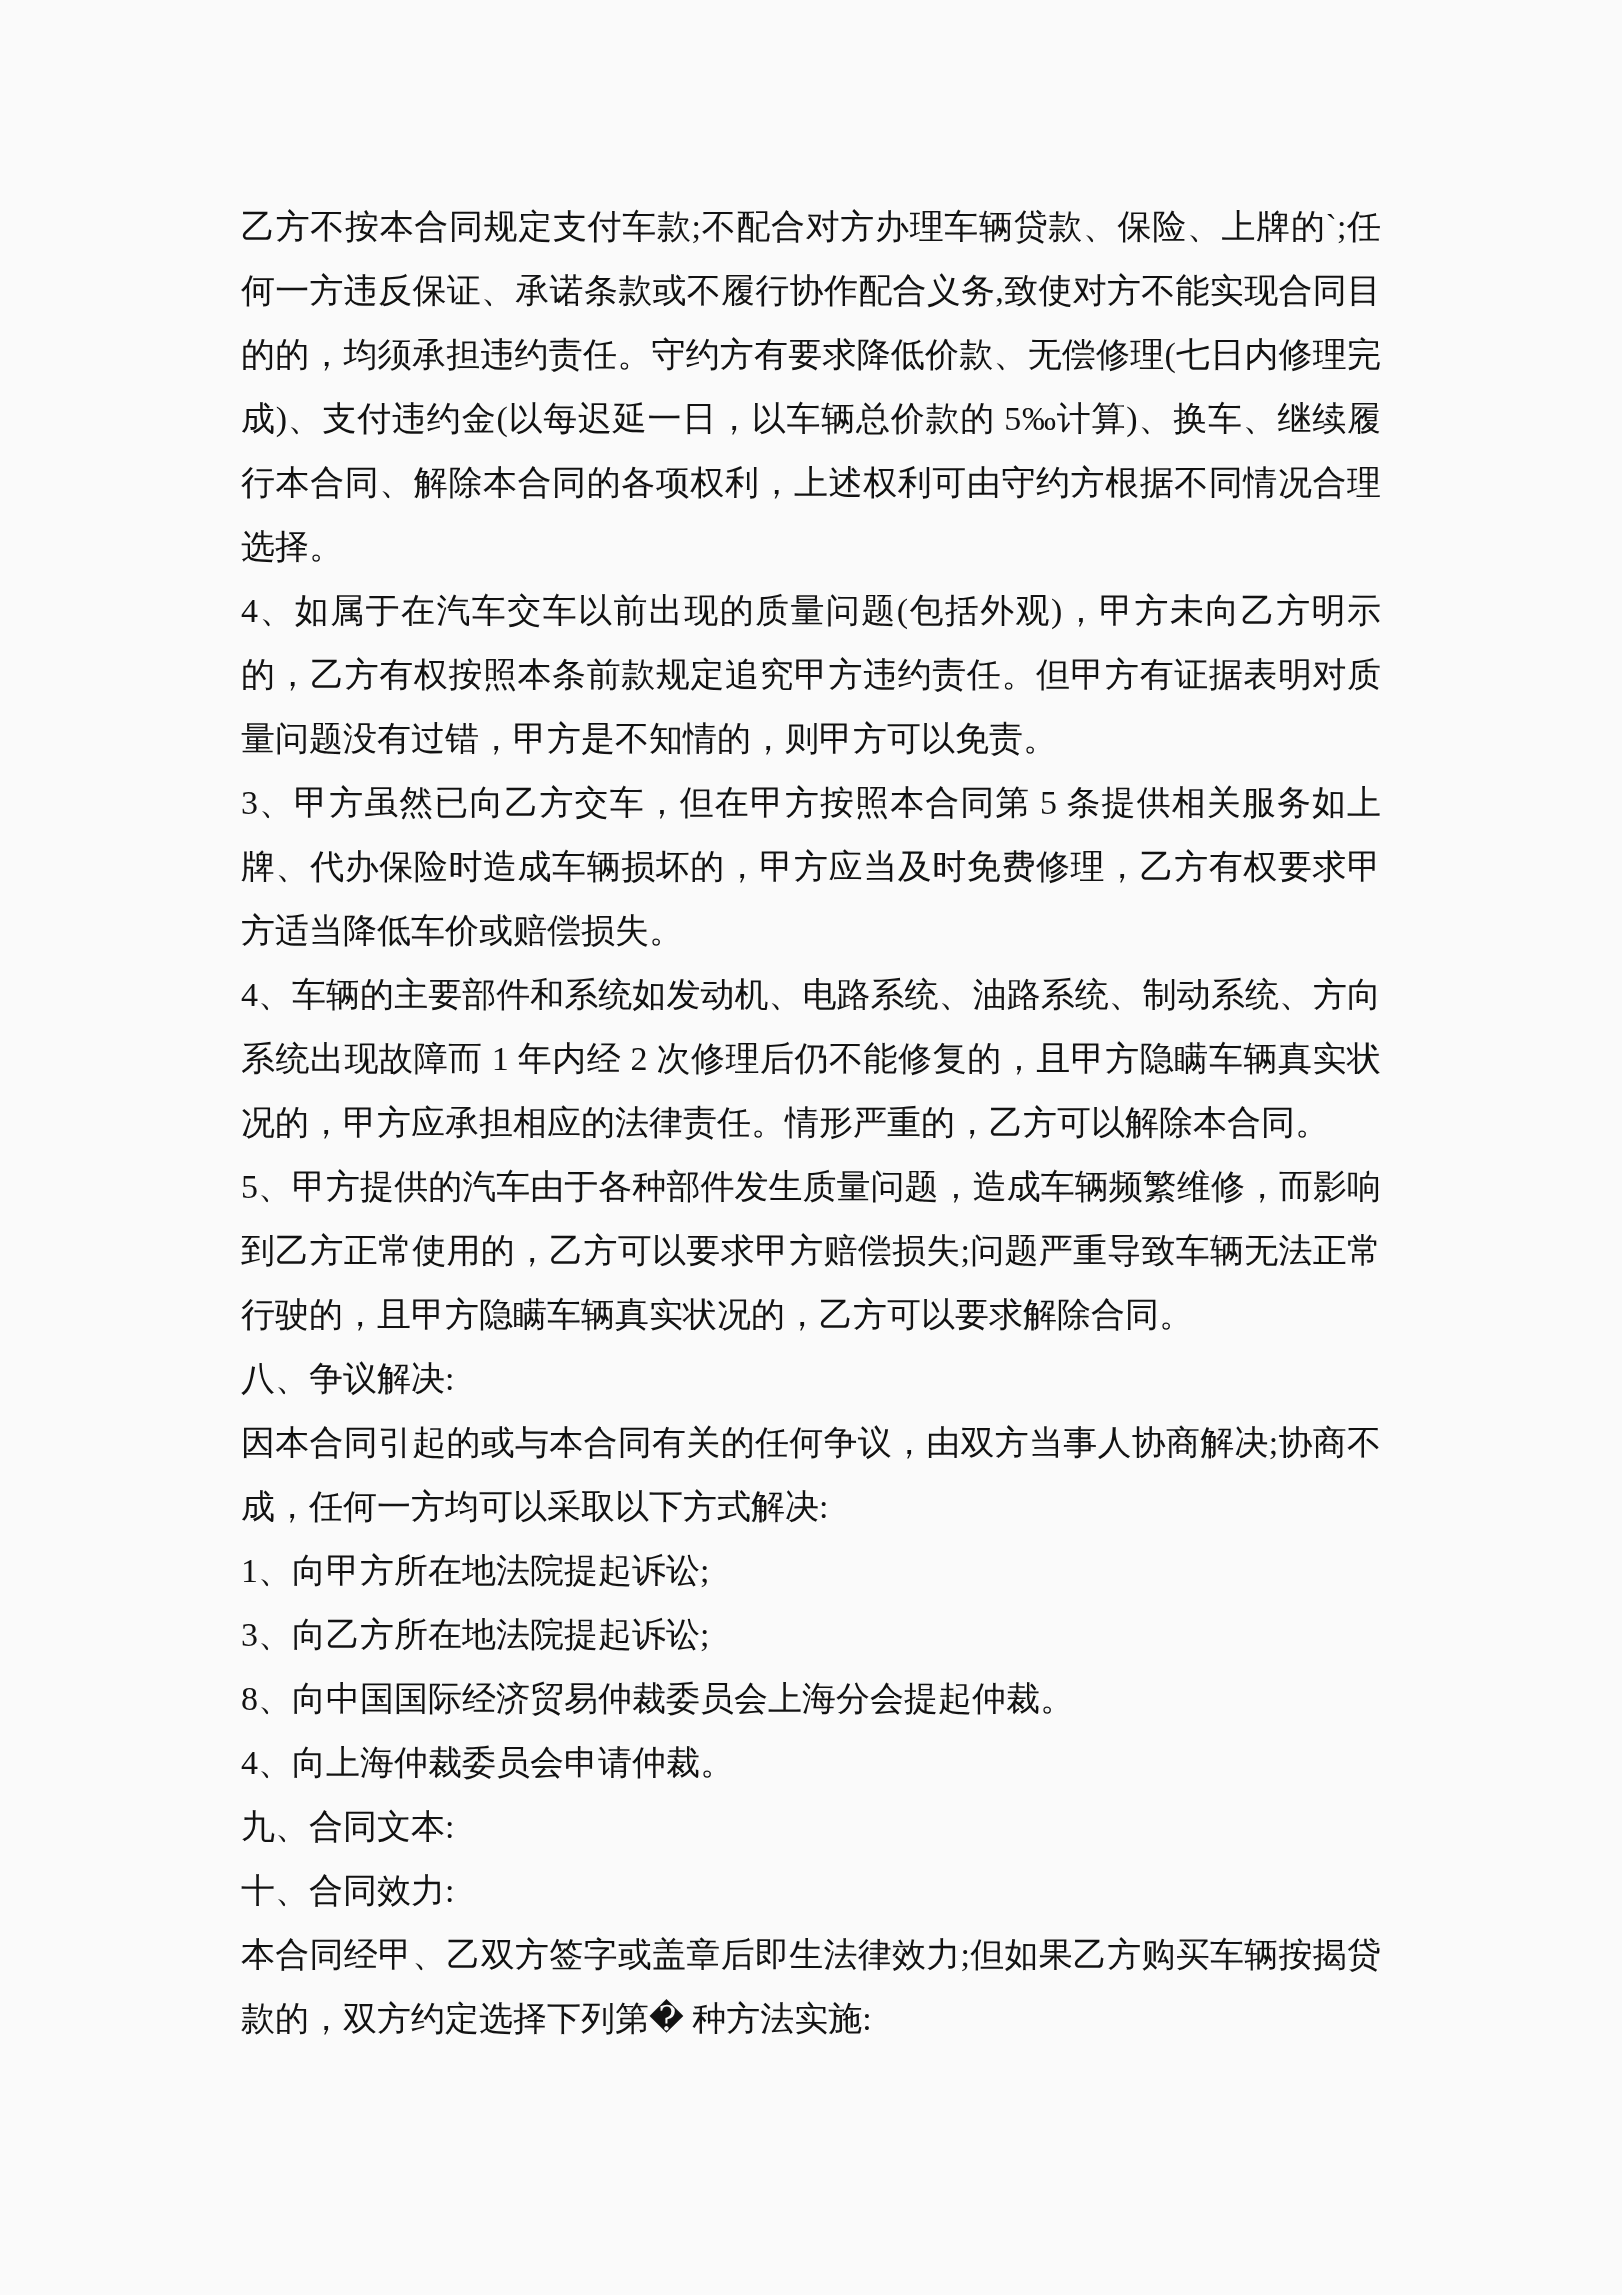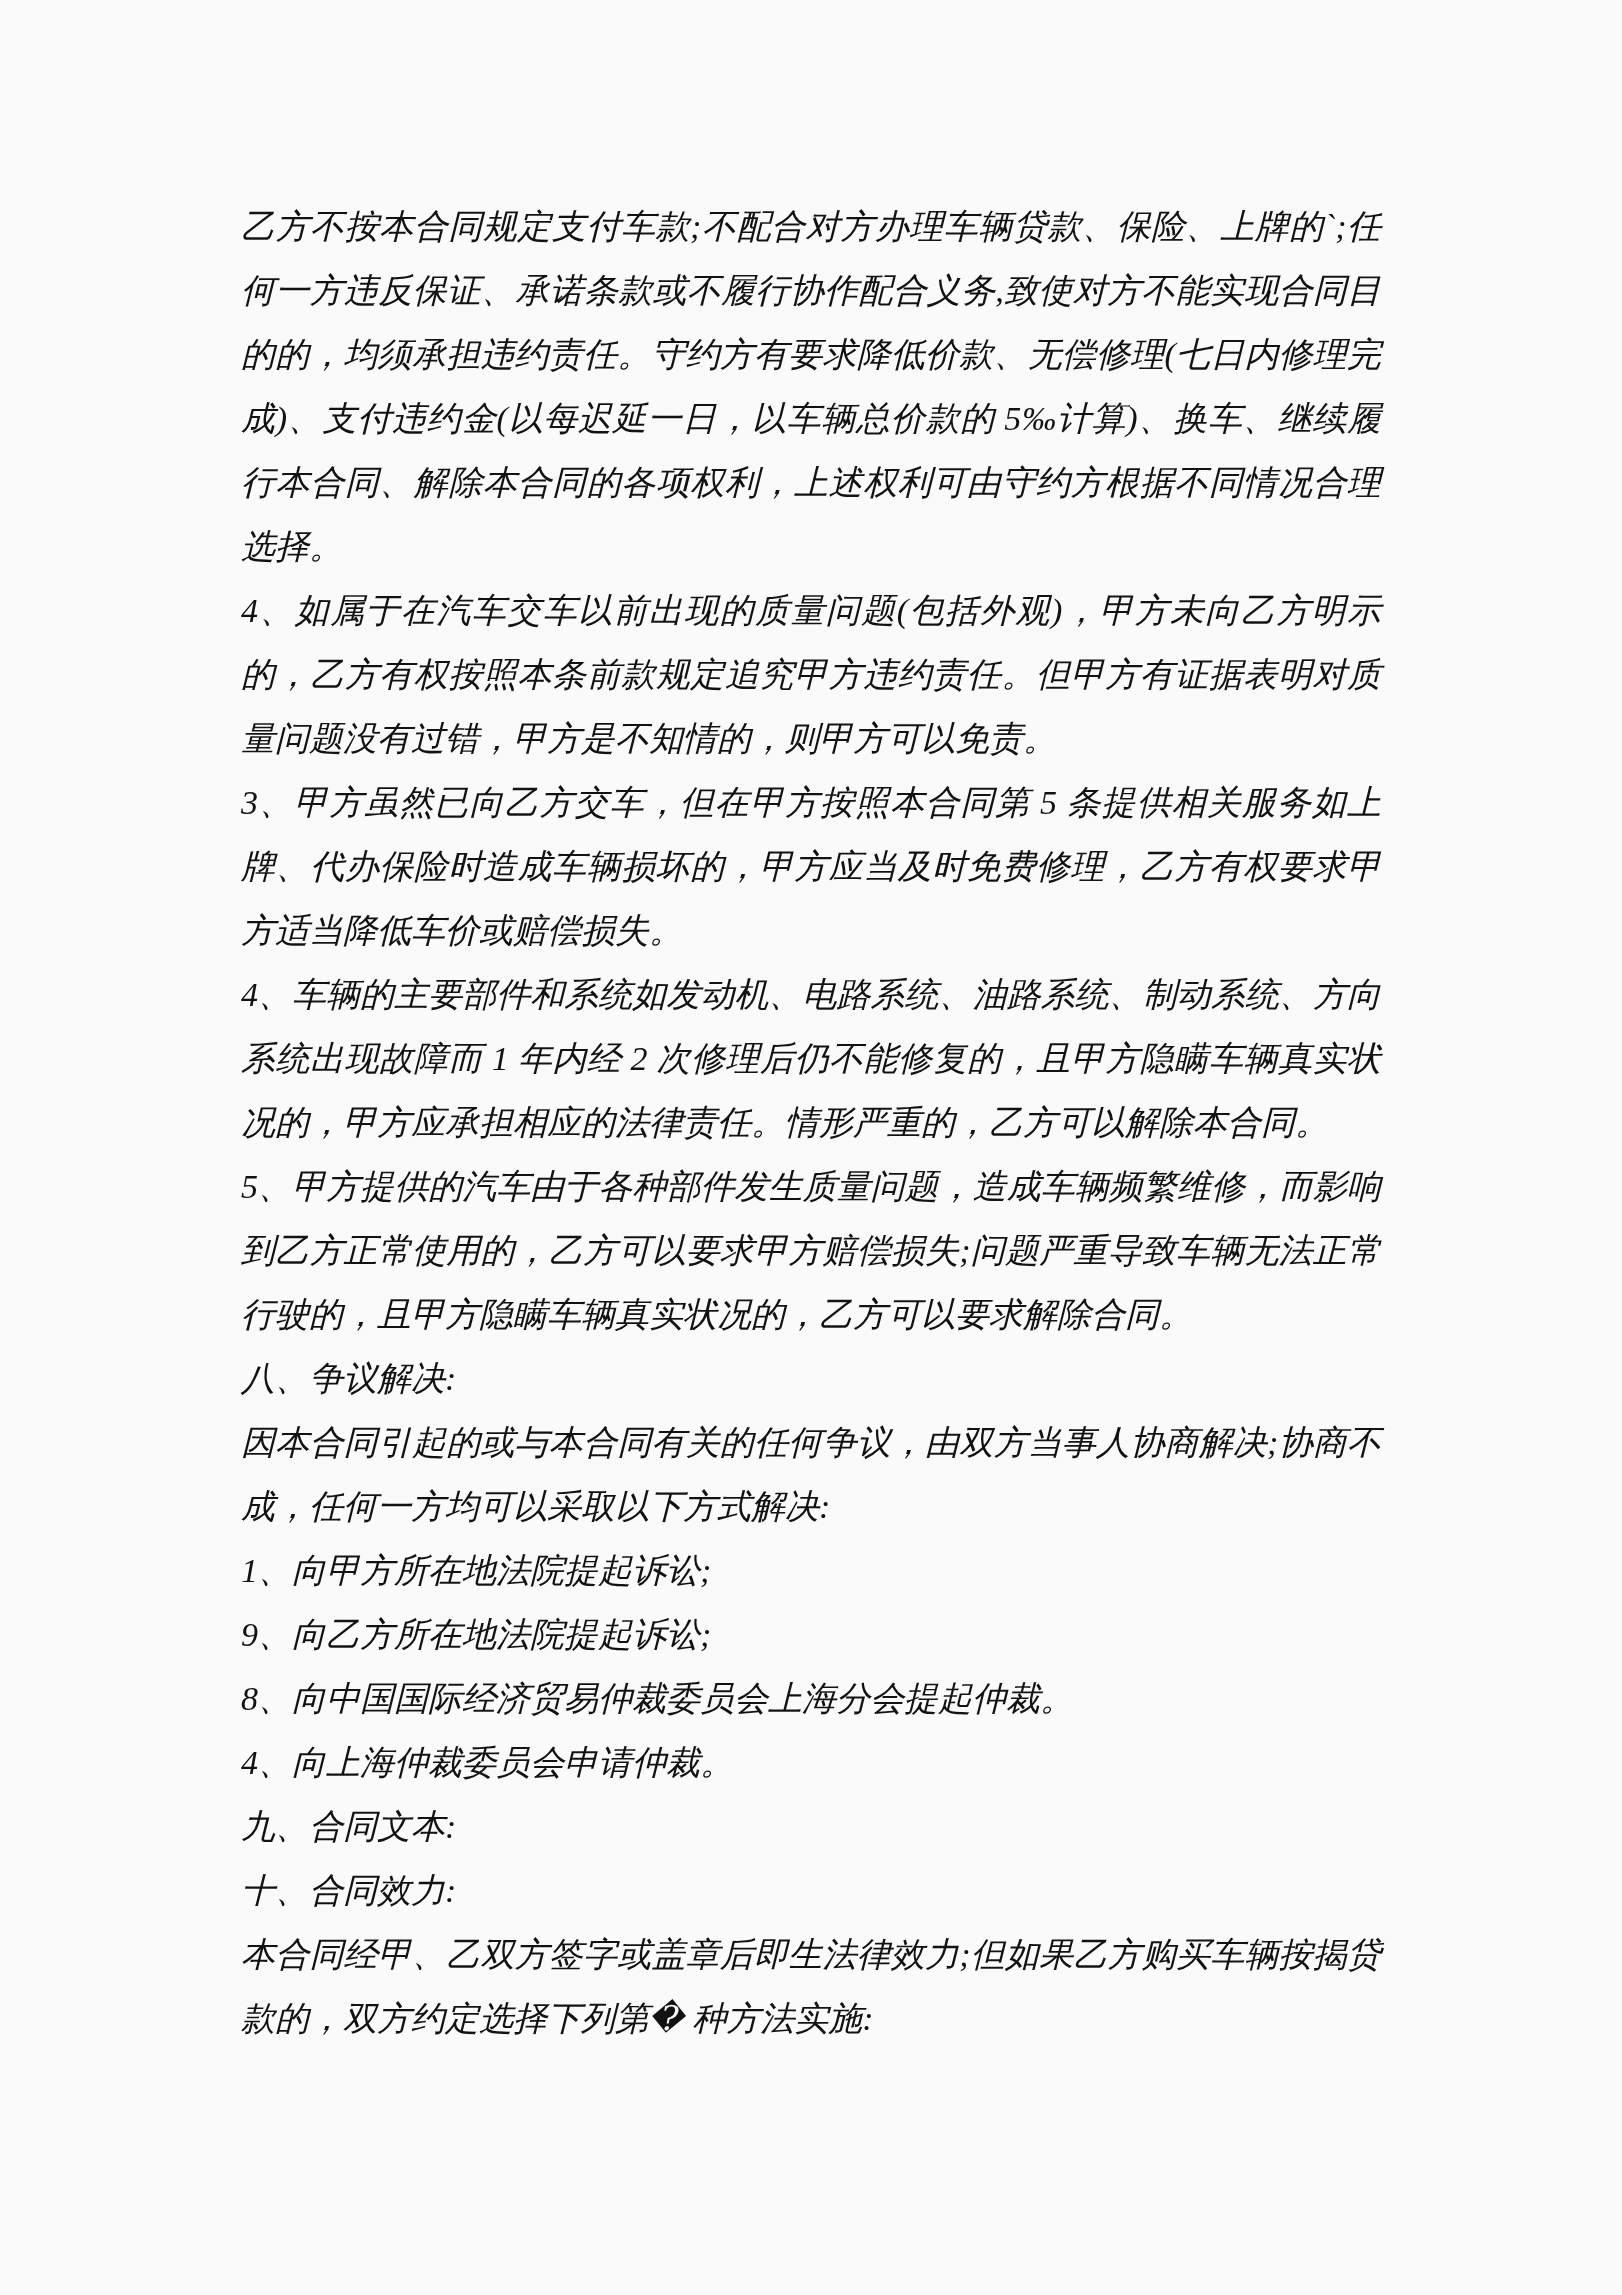--- a/index.html
+++ b/index.html
@@ -11,21 +11,20 @@
     height: 2295px;
     background: #fafafa;
     font-family: "Liberation Serif", "DejaVu Serif", serif;
   }
   .page {
     position: relative;
     width: 1467px;
     height: 2295px;
     background: #fafafa;
     overflow: hidden;
-    font-style: italic;
   }
   .text-column {
     position: absolute;
     left: 241px;
     top: 195px;
     width: 1140px;
     color: #121212;
     font-size: 34px;
     line-height: 64px;
     text-align: justify;
@@ -47,21 +46,21 @@
 <div class="page">
   <div class="text-column">
     <p>乙方不按本合同规定支付车款;不配合对方办理车辆贷款、保险、上牌的`;任何一方违反保证、承诺条款或不履行协作配合义务,致使对方不能实现合同目的的，均须承担违约责任。守约方有要求降低价款、无偿修理(七日内修理完成)、支付违约金(以每迟延一日，以车辆总价款的 5‰计算)、换车、继续履行本合同、解除本合同的各项权利，上述权利可由守约方根据不同情况合理选择。</p>
     <p>4、如属于在汽车交车以前出现的质量问题(包括外观)，甲方未向乙方明示的，乙方有权按照本条前款规定追究甲方违约责任。但甲方有证据表明对质量问题没有过错，甲方是不知情的，则甲方可以免责。</p>
     <p>3、甲方虽然已向乙方交车，但在甲方按照本合同第 5 条提供相关服务如上牌、代办保险时造成车辆损坏的，甲方应当及时免费修理，乙方有权要求甲方适当降低车价或赔偿损失。</p>
     <p>4、车辆的主要部件和系统如发动机、电路系统、油路系统、制动系统、方向系统出现故障而 1 年内经 2 次修理后仍不能修复的，且甲方隐瞒车辆真实状况的，甲方应承担相应的法律责任。情形严重的，乙方可以解除本合同。</p>
     <p>5、甲方提供的汽车由于各种部件发生质量问题，造成车辆频繁维修，而影响到乙方正常使用的，乙方可以要求甲方赔偿损失;问题严重导致车辆无法正常行驶的，且甲方隐瞒车辆真实状况的，乙方可以要求解除合同。</p>
     <p>八、争议解决:</p>
     <p>因本合同引起的或与本合同有关的任何争议，由双方当事人协商解决;协商不成，任何一方均可以采取以下方式解决:</p>
     <p>1、向甲方所在地法院提起诉讼;</p>
-    <p>9、向乙方所在地法院提起诉讼;</p>
+    <p>3、向乙方所在地法院提起诉讼;</p>
     <p>8、向中国国际经济贸易仲裁委员会上海分会提起仲裁。</p>
     <p>4、向上海仲裁委员会申请仲裁。</p>
     <p>九、合同文本:</p>
     <p>十、合同效力:</p>
     <p>本合同经甲、乙双方签字或盖章后即生法律效力;但如果乙方购买车辆按揭贷款的，双方约定选择下列第� 种方法实施:</p>
   </div>
 </div>
 
 
 </body></html>

